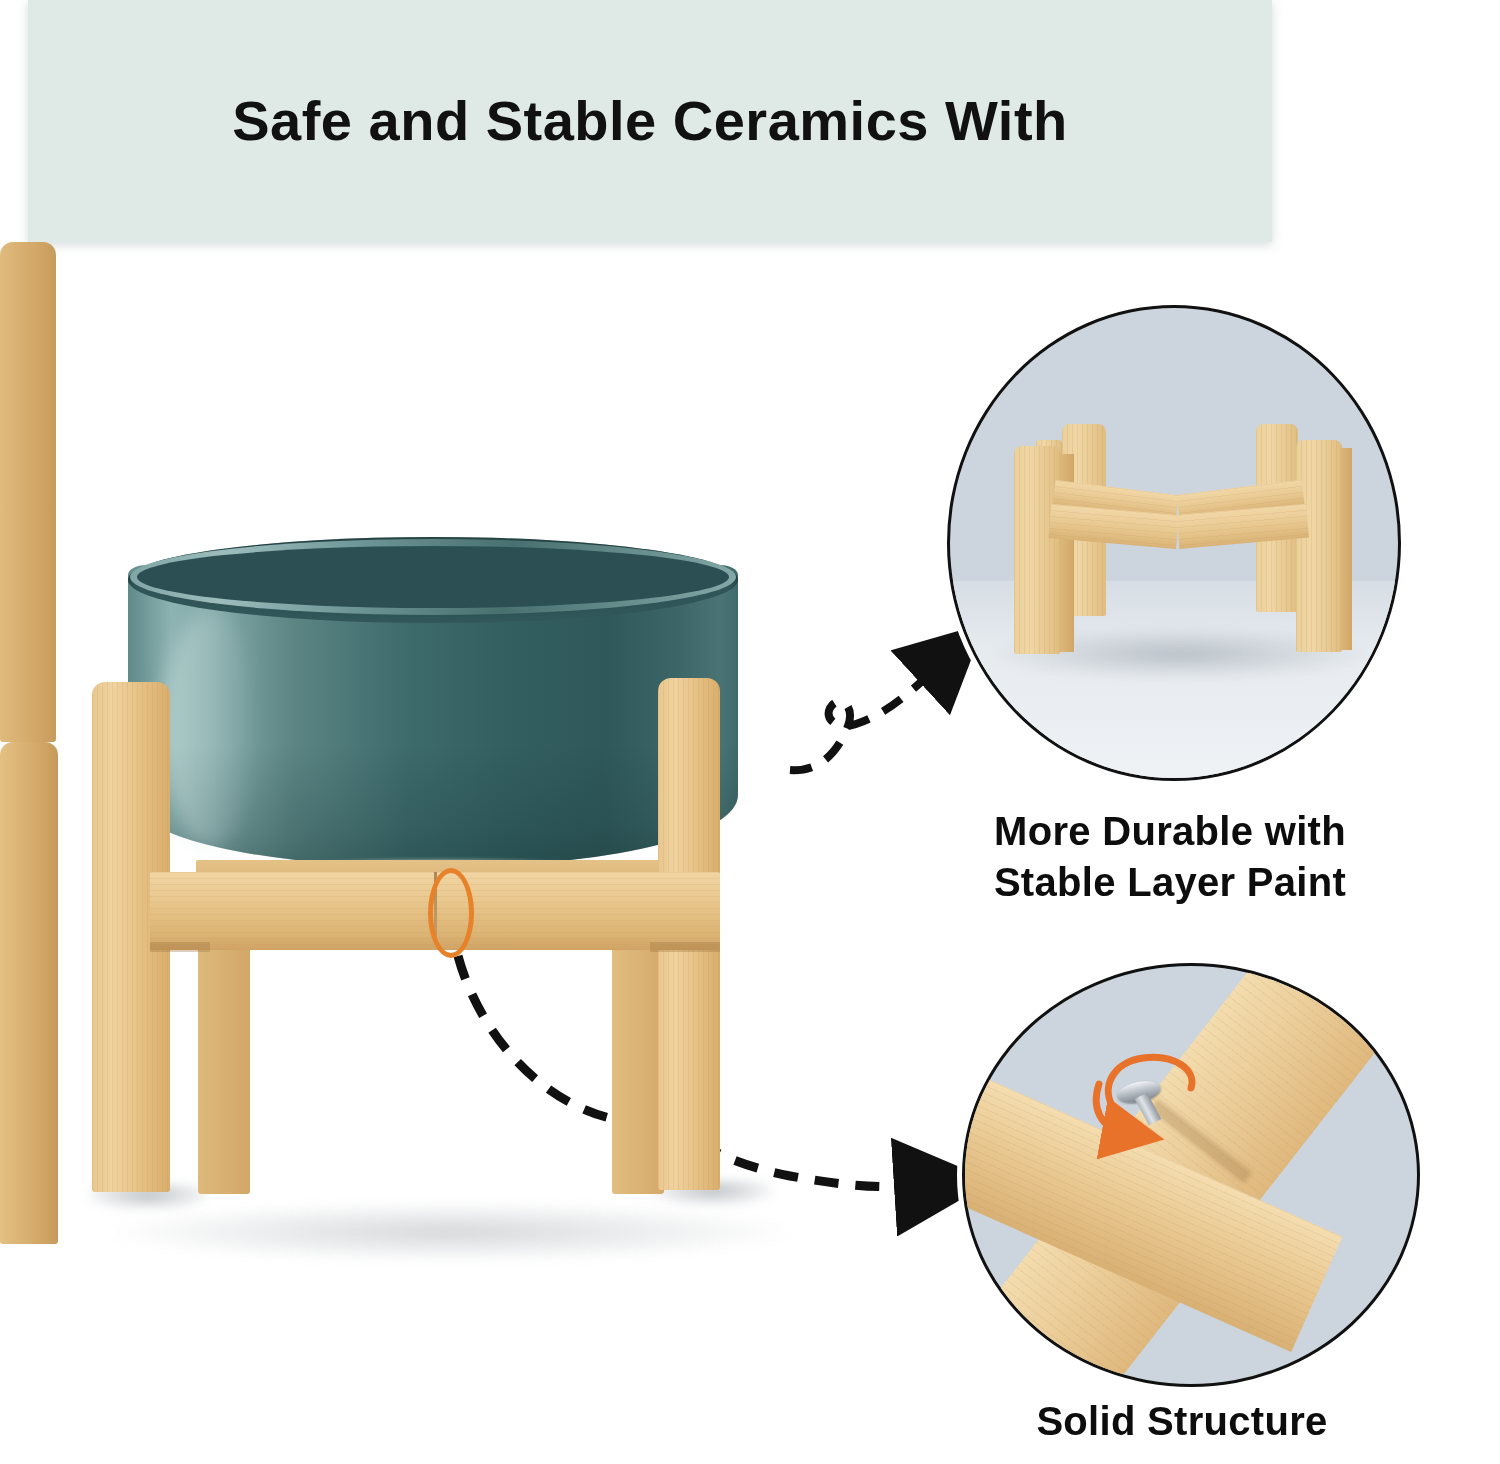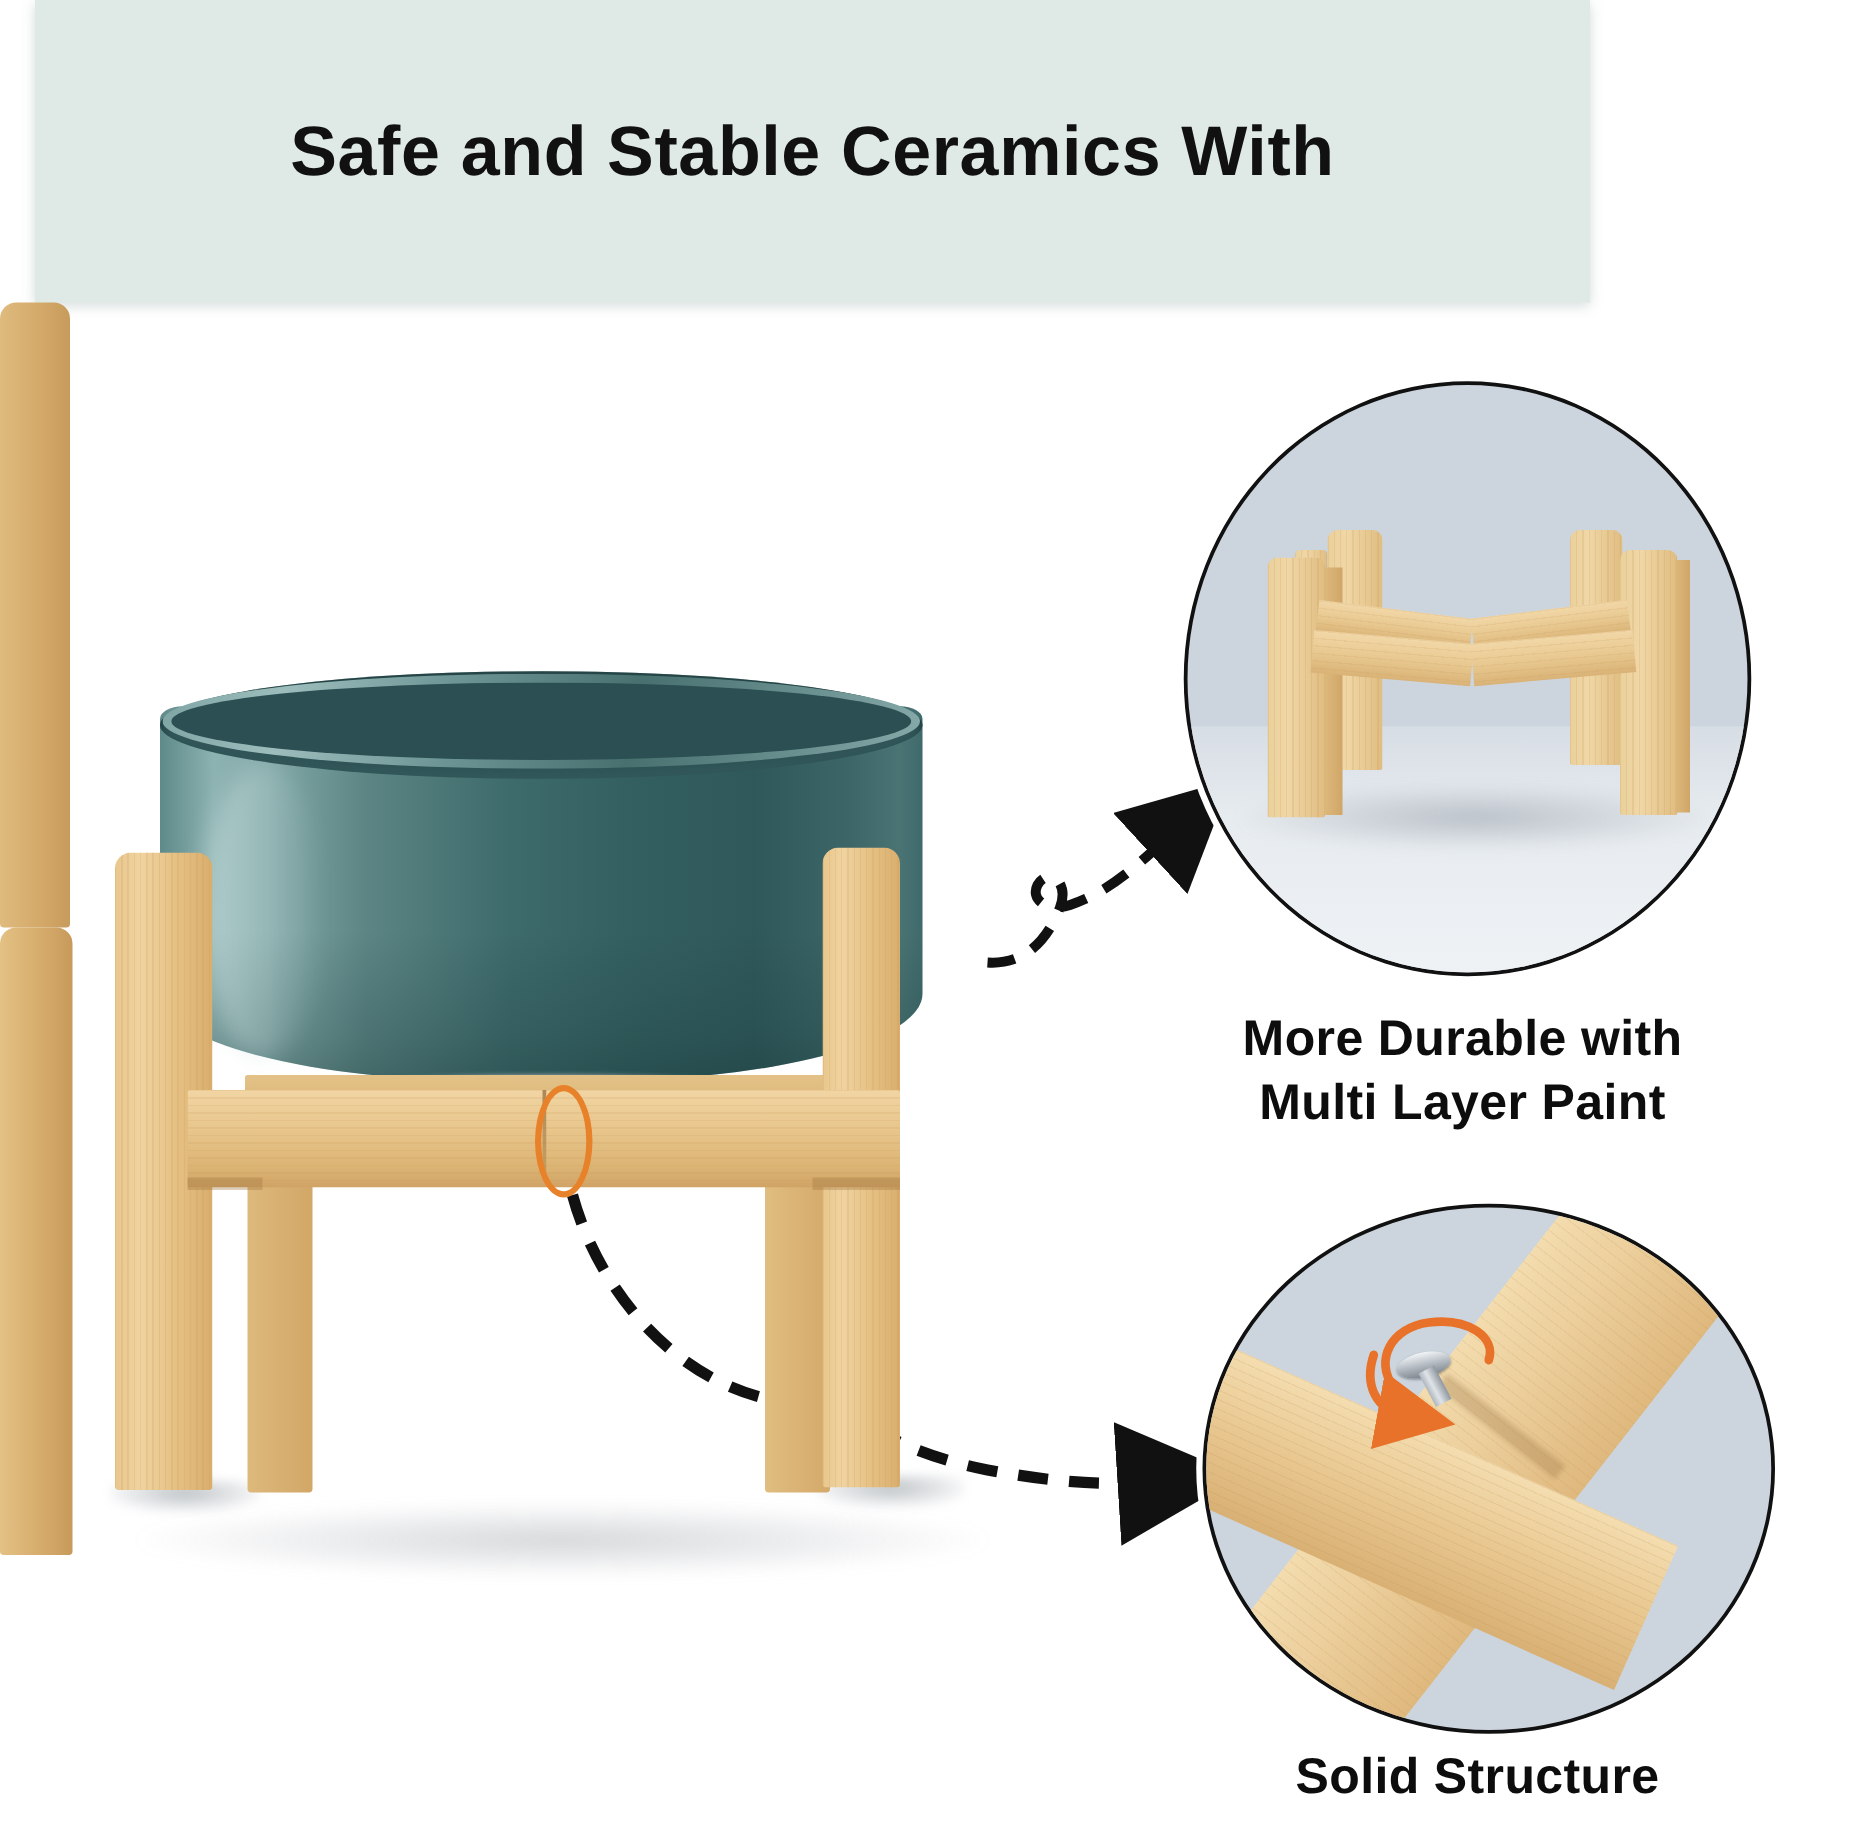--- a/index.html
+++ b/index.html
@@ -267,21 +267,21 @@
     <div class="is-leg-side" style="left:390px; top:140px; width:12px; height:202px;"></div>
 
     <div class="is-rail" style="left:104px; top:172px; width:124px; height:26px; transform: rotate(7deg); transform-origin: left center;"></div>
     <div class="is-rail" style="left:228px; top:187px; width:126px; height:26px; transform: rotate(-7deg); transform-origin: left center;"></div>
     <div class="is-rail" style="left:100px; top:196px; width:128px; height:34px; transform: rotate(5deg); transform-origin: left center;"></div>
     <div class="is-rail" style="left:228px; top:207px; width:130px; height:34px; transform: rotate(-5deg); transform-origin: left center;"></div>
   </div>
 
   <div class="caption caption-top">
     <div>More Durable with</div>
-    <div>Multi Layer Paint</div>
+    <div>Stable Layer Paint</div>
   </div>
 
   <div class="inset inset-bottom">
 
     <div class="slat" style="left:120px; top:-40px; width:150px; height:560px;
          transform: rotate(38deg); transform-origin: 50% 50%;
          background: repeating-linear-gradient(to bottom, rgba(190,146,86,0.14) 0px, rgba(190,146,86,0.14) 1px, rgba(255,255,255,0) 1px, rgba(255,255,255,0) 8px), linear-gradient(to right, #f3dcae 0%, #eccf9c 40%, #dfb87d 100%);"></div>
 
     <div class="slat" style="left:-50px; top:180px; width:420px; height:126px;
          transform: rotate(24deg); transform-origin: 50% 50%;

